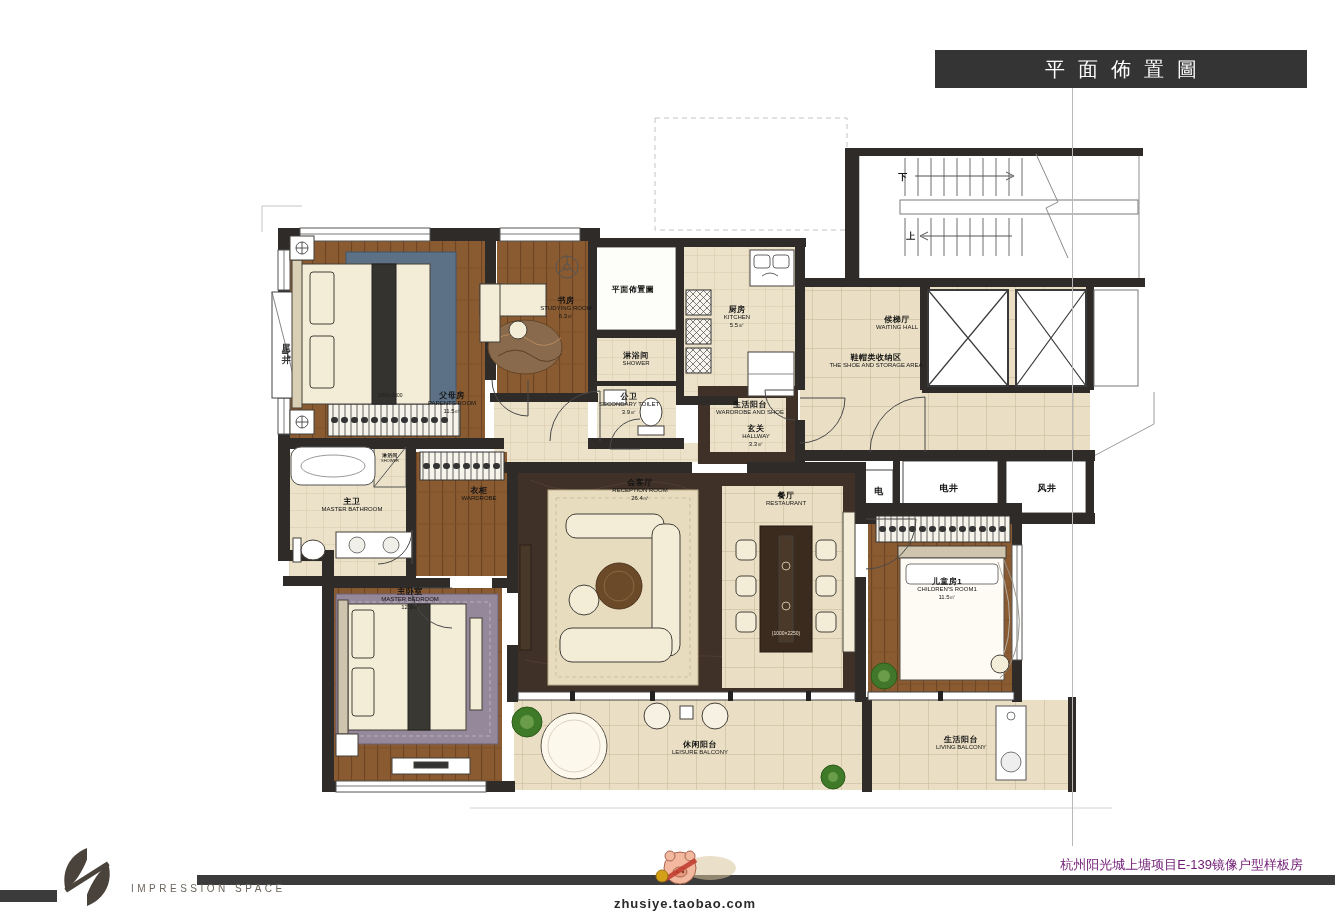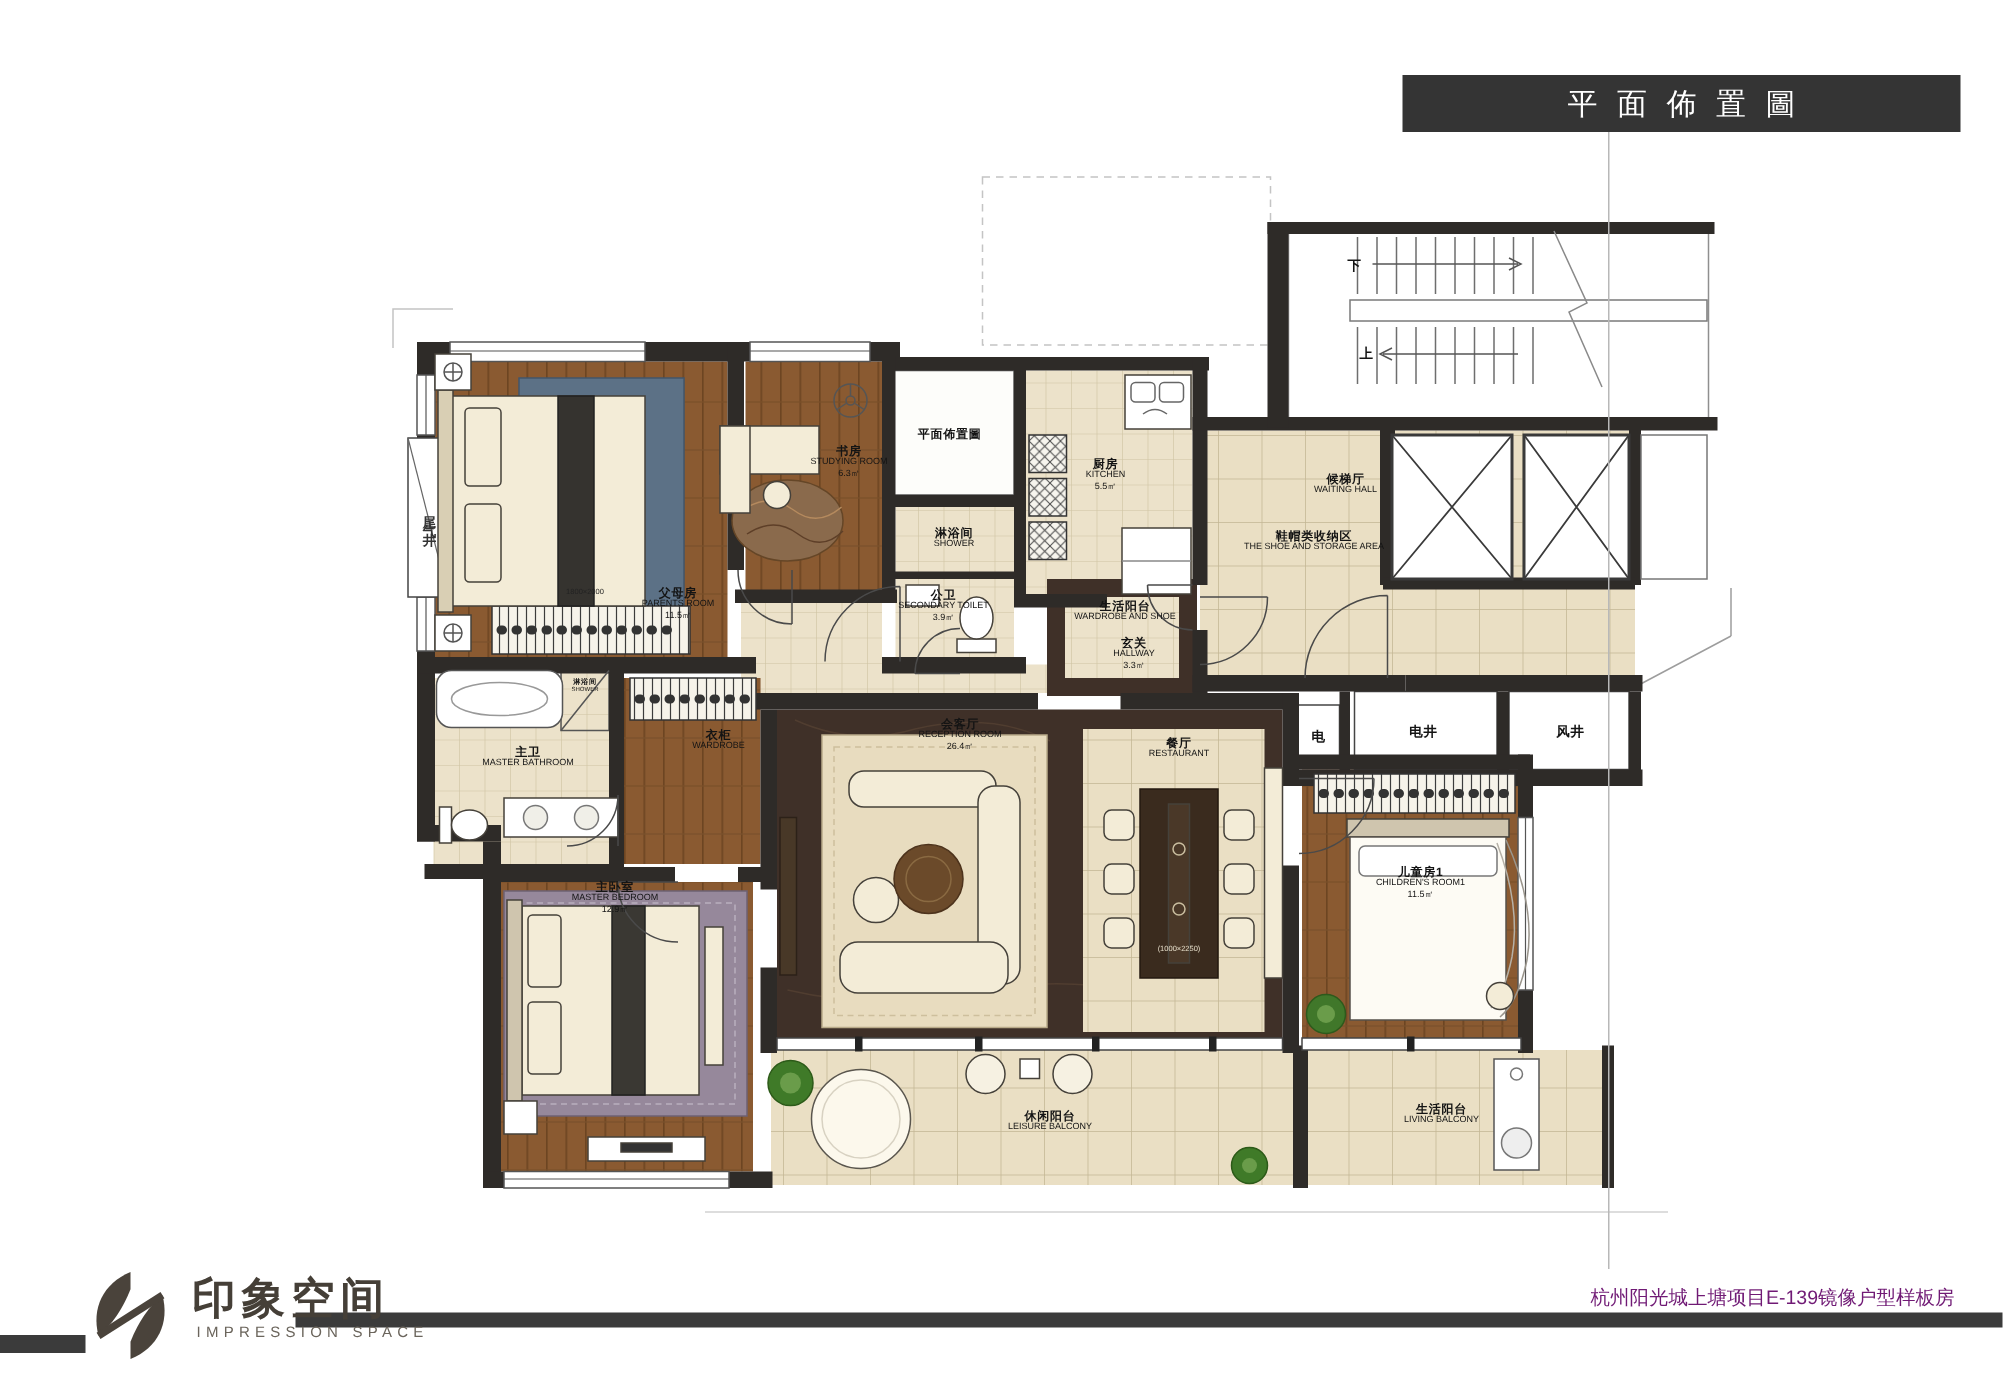--- a/index.html
+++ b/index.html
@@ -451,16 +451,29 @@
 </div>
 
 <div id="footer">
   <div id="footer-bar-main"></div>
   <div id="footer-bar-stub"></div>
   <svg id="logo-mark" width="62" height="62" viewBox="0 0 64 64">
     <path d="M32 2 C13 10 5 27 10 46 C19 39 27 27 32 14 Z" fill="#4a433b"></path>
     <path d="M32 62 C51 54 59 37 54 18 C45 25 37 37 32 50 Z" fill="#4a433b"></path>
     <path d="M10 46 L54 18" stroke="#4a433b" stroke-width="5"></path>
   </svg>
-  <div id="logo-cn">印象空间</div>
   <div id="logo-en">IMPRESSION SPACE</div>
+  <div id="watermark">
+    <svg width="90" height="48" viewBox="0 0 90 48" style="margin-left:20px">
+      <ellipse cx="60" cy="22" rx="26" ry="12" fill="#d9c49a" opacity="0.55"></ellipse>
+      <circle cx="30" cy="22" r="16" fill="#f2b8a0" stroke="#a8654d"></circle>
+      <circle cx="20" cy="10" r="5" fill="#f2b8a0" stroke="#a8654d"></circle>
+      <circle cx="40" cy="10" r="5" fill="#f2b8a0" stroke="#a8654d"></circle>
+      <ellipse cx="30" cy="26" rx="7" ry="5" fill="#e89a7e" stroke="#a8654d"></ellipse>
+      <circle cx="27" cy="26" r="1.3" fill="#7c4532"></circle>
+        <circle cx="33" cy="26" r="1.3" fill="#7c4532"></circle>
+      <path d="M14 34 L46 14" stroke="#c0392b" stroke-width="5" opacity="0.85"></path>
+      <circle cx="12" cy="30" r="6" fill="#d4a017" stroke="#9c7410"></circle>
+    </svg>
+    <div id="watermark-url">zhusiye.taobao.com</div>
+  </div>
   <div id="project-title">杭州阳光城上塘项目E-139镜像户型样板房</div>
 </div>
 
 </body></html>

